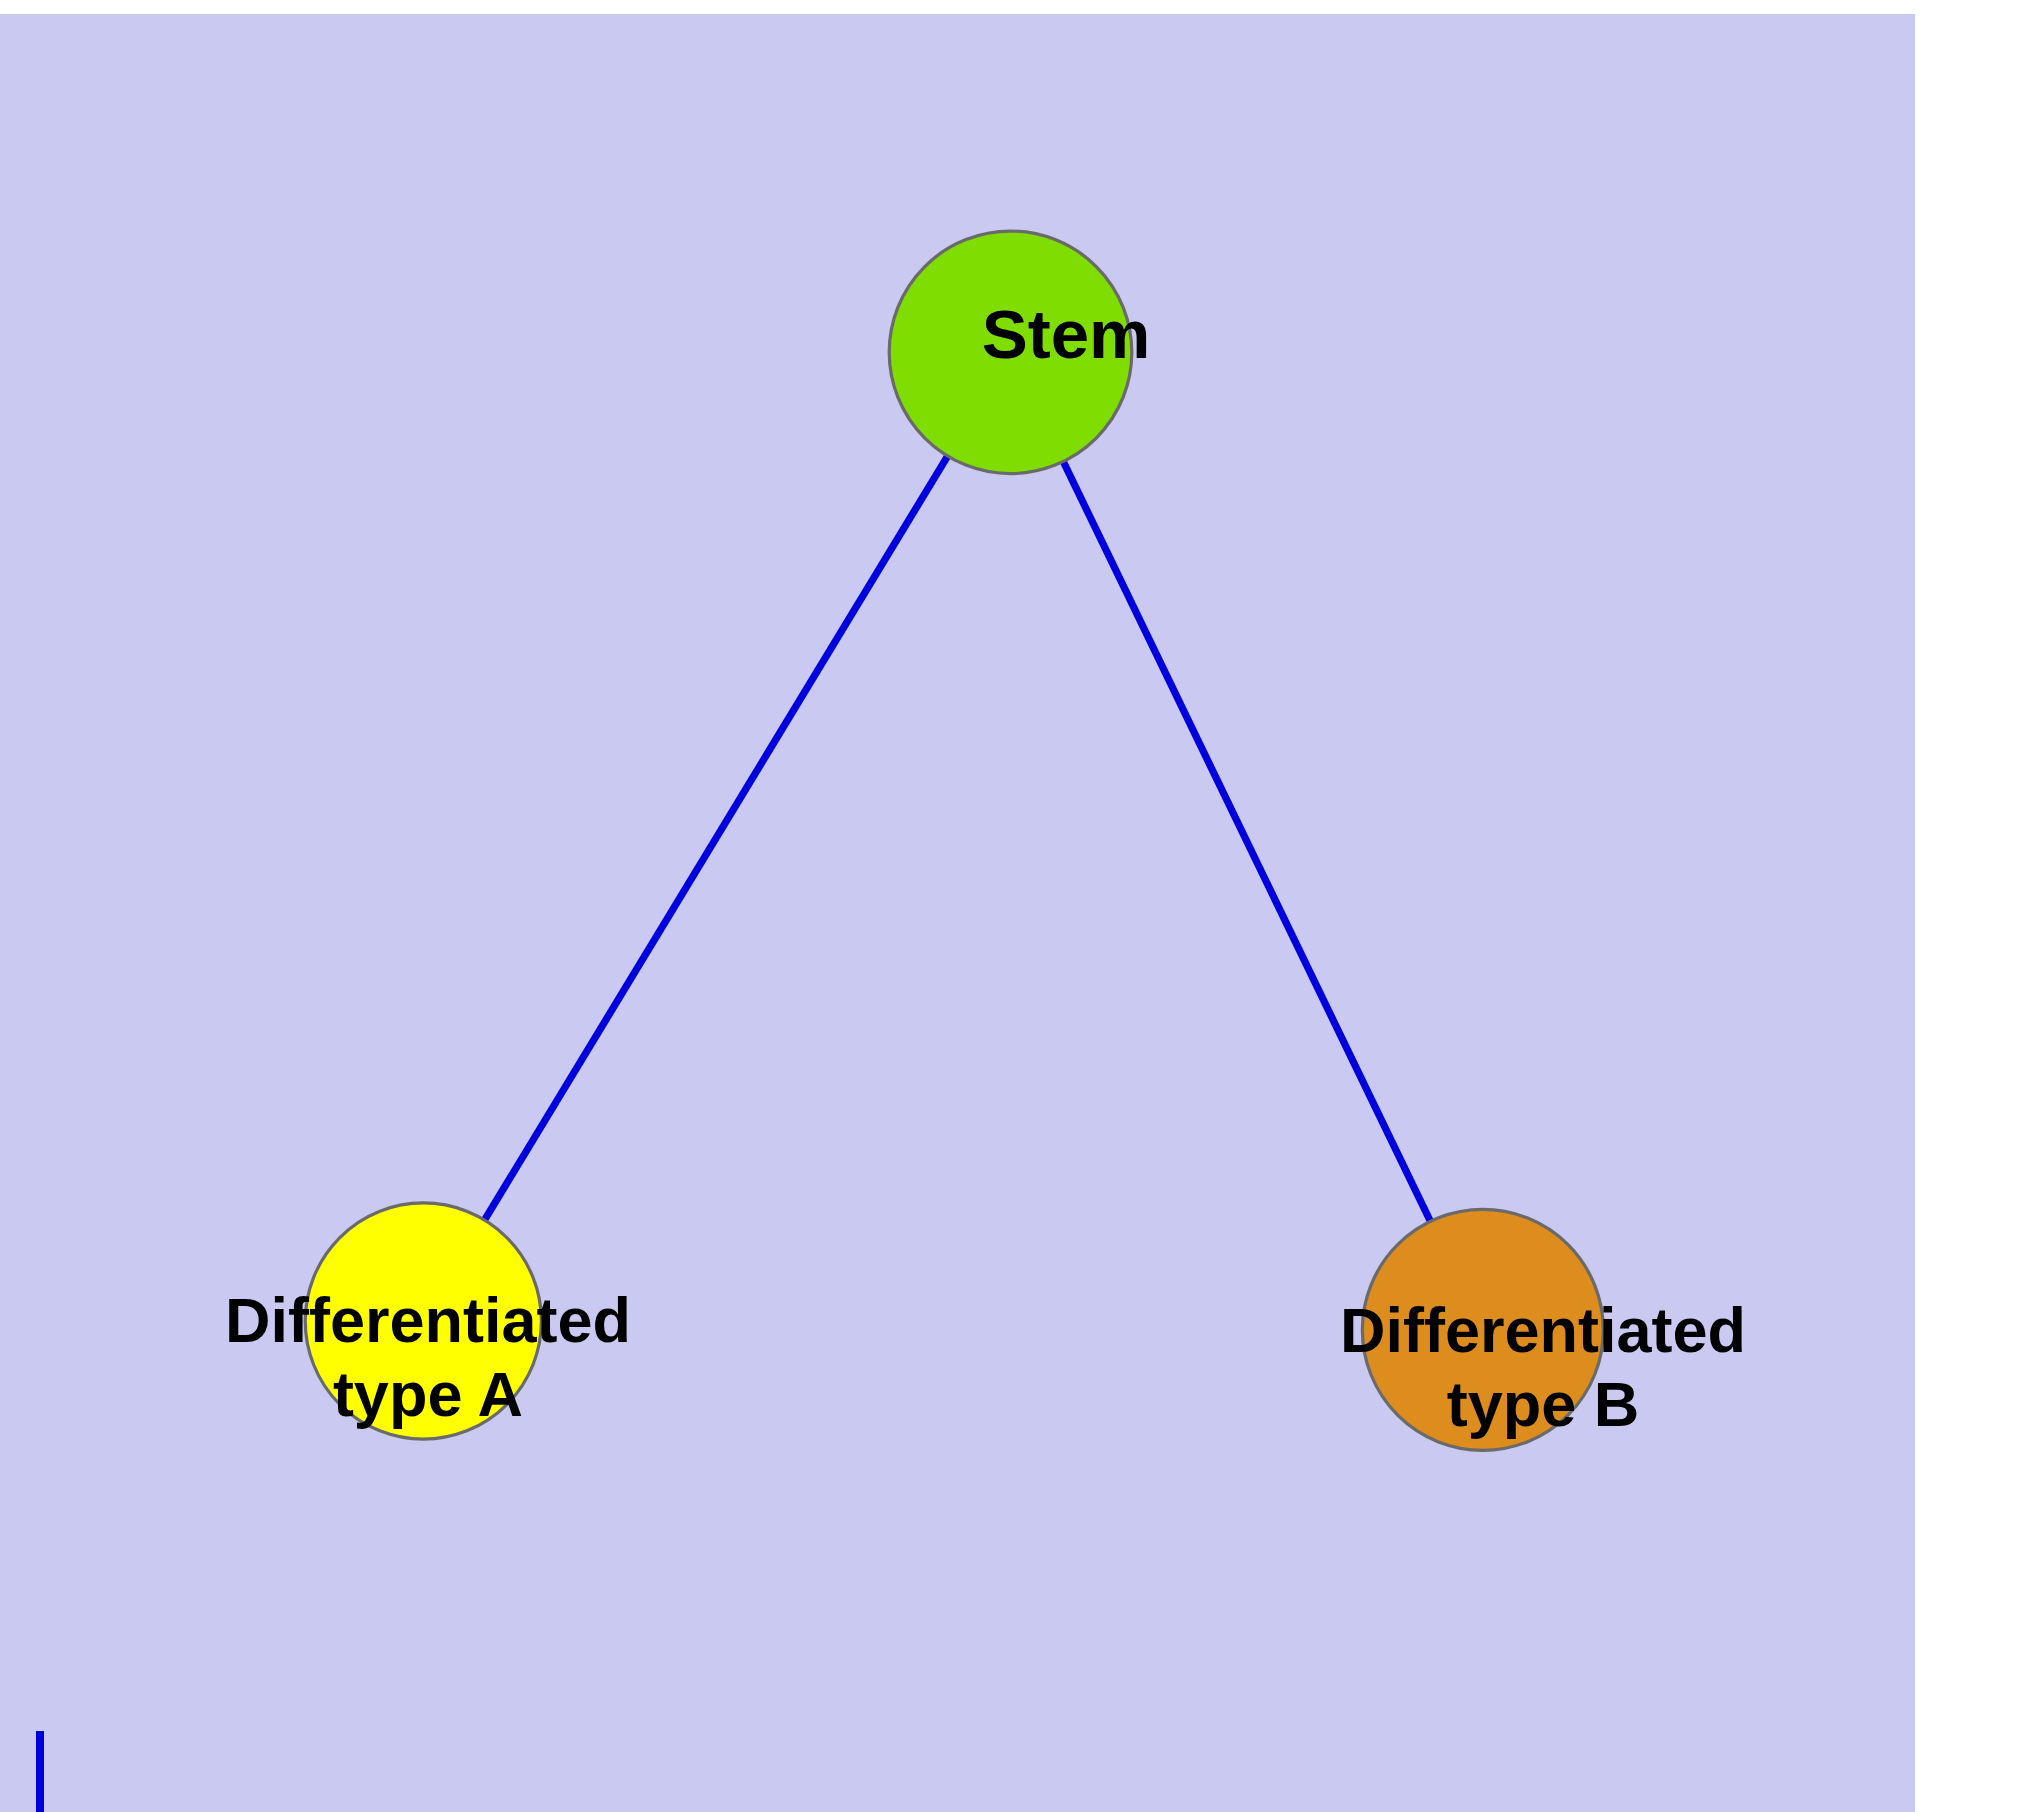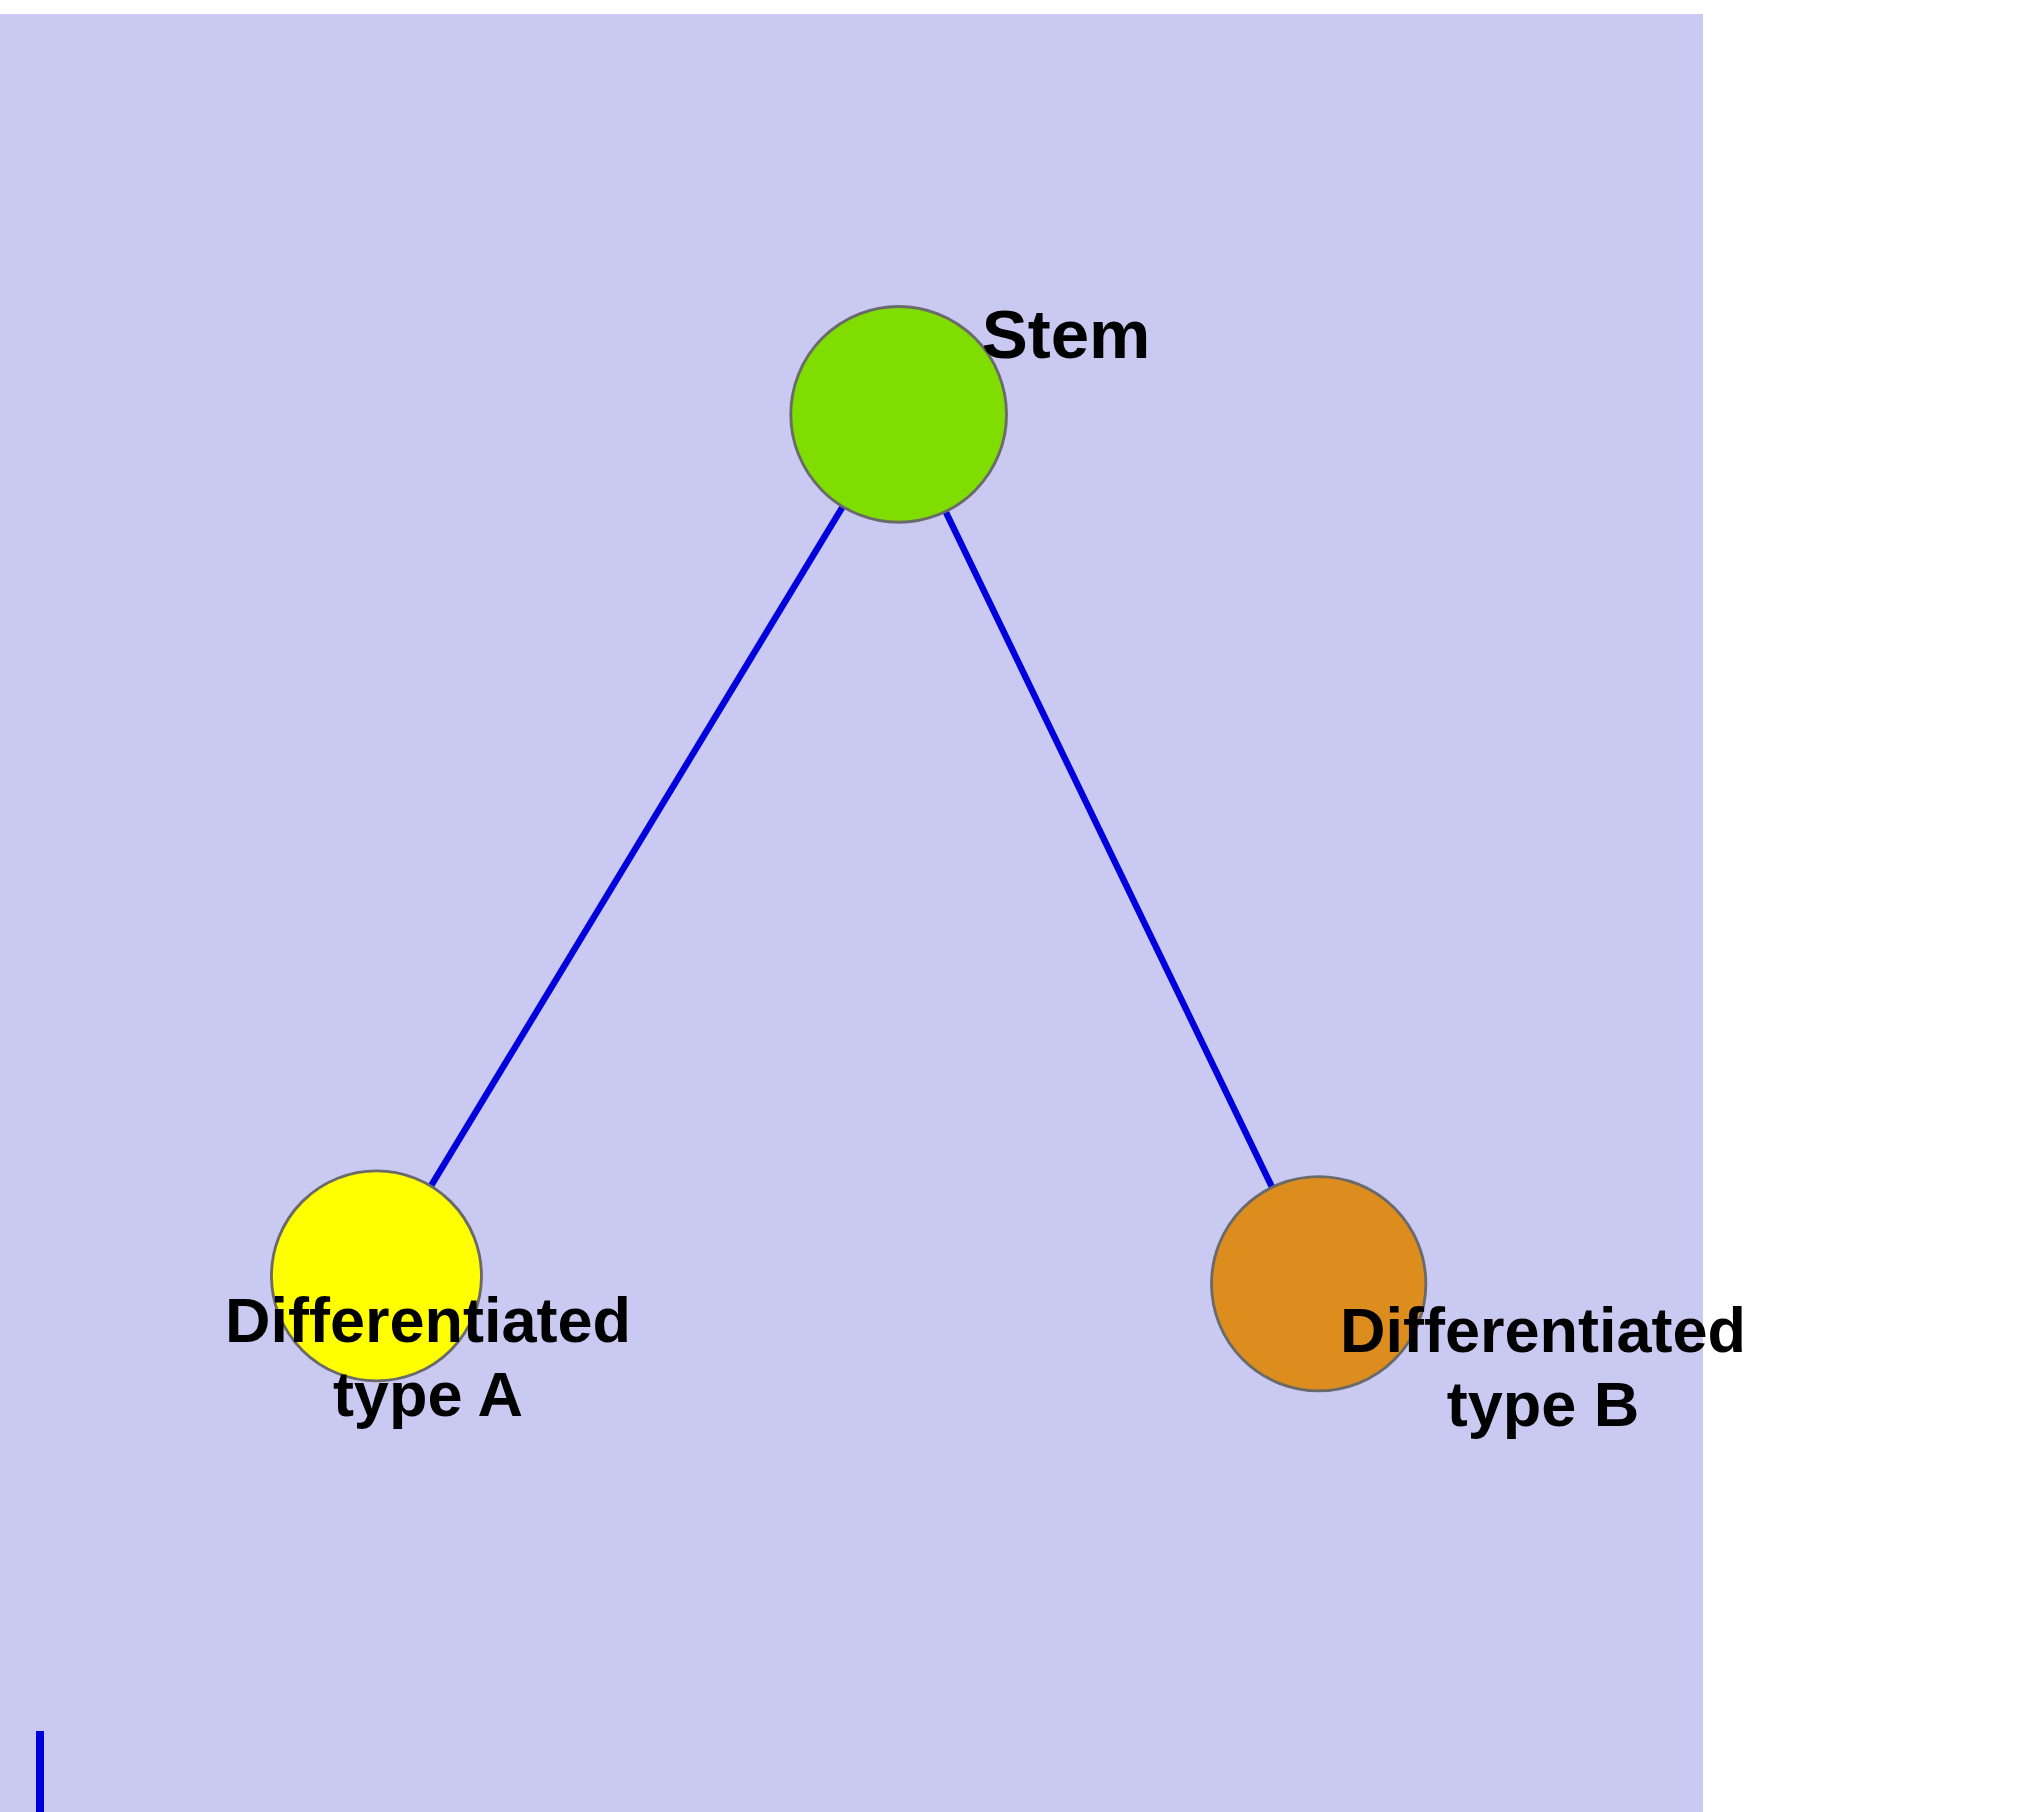--- a/index.html
+++ b/index.html
@@ -12,21 +12,21 @@
     position: relative;
     width: 2021px;
     height: 1812px;
     background: #ffffff;
     overflow: hidden;
   }
   .plot-area {
     position: absolute;
     left: 0;
     top: 13.6px;
-    width: 1703px;
+    width: 1915px;
     height: 1798px;
     background: #c9c9f2;
   }
   .diagram-svg {
     position: absolute;
     left: 0;
     top: 0;
     width: 100%;
     height: 100%;
     display: block;

